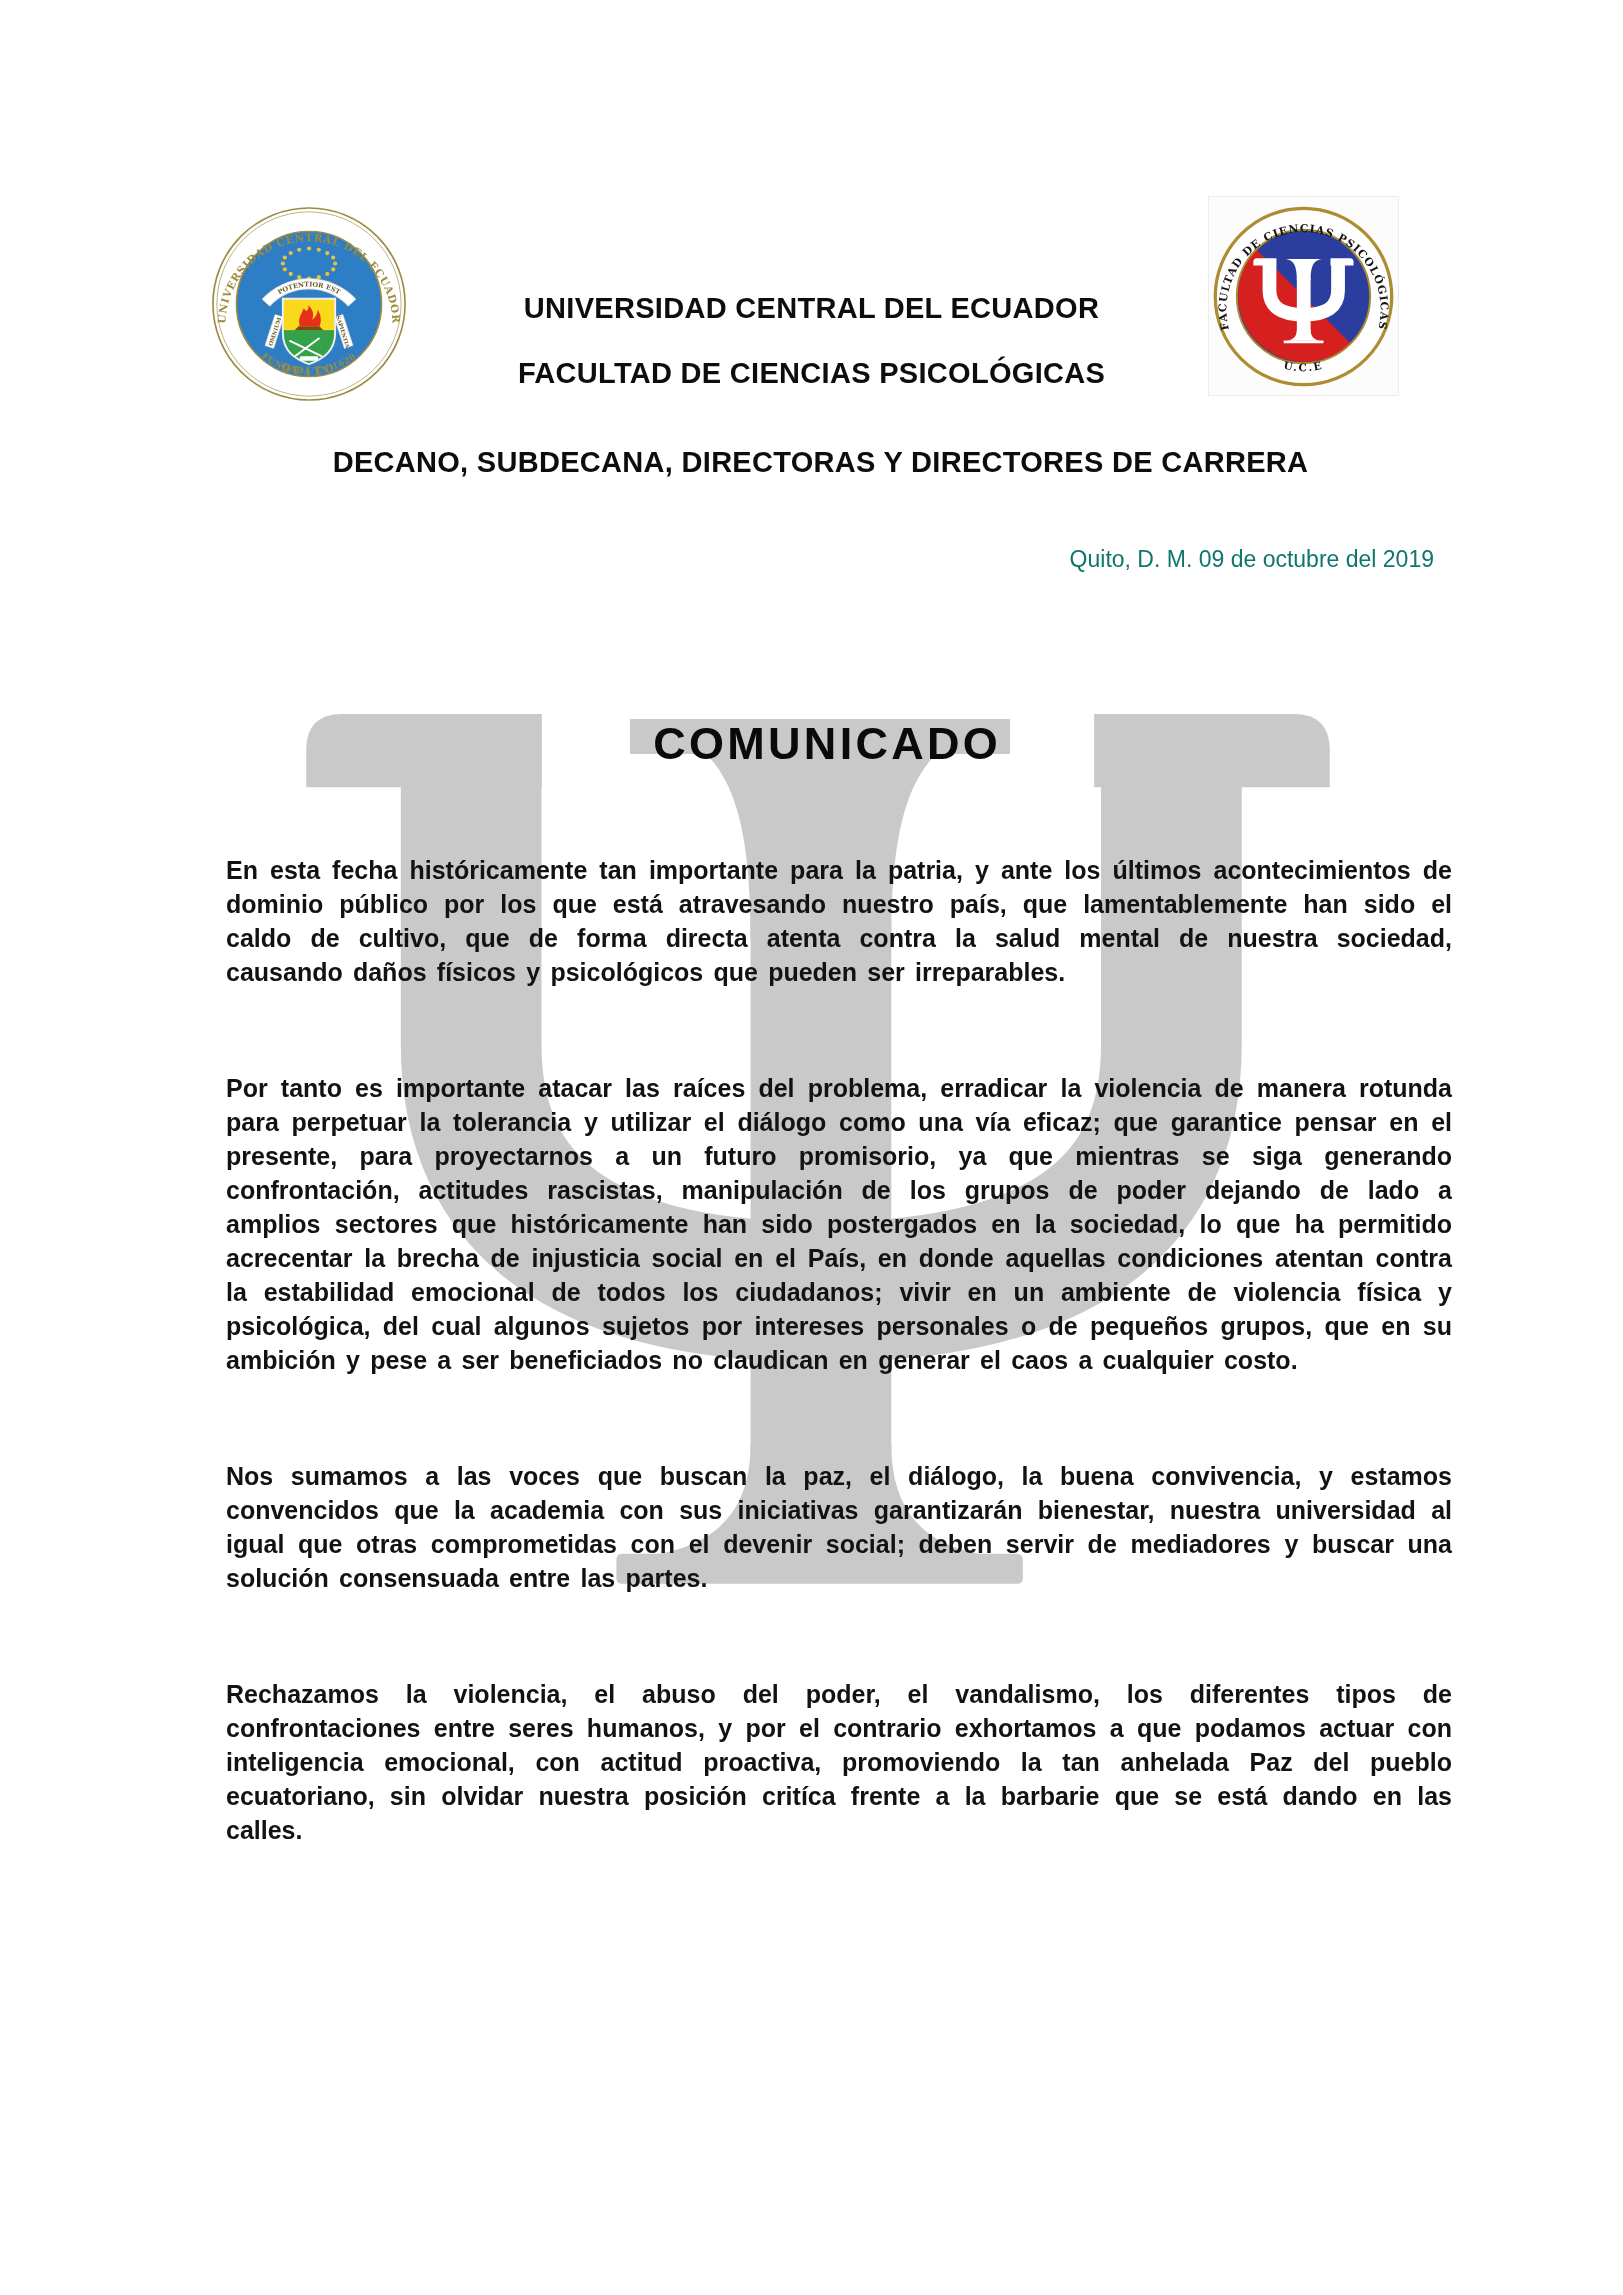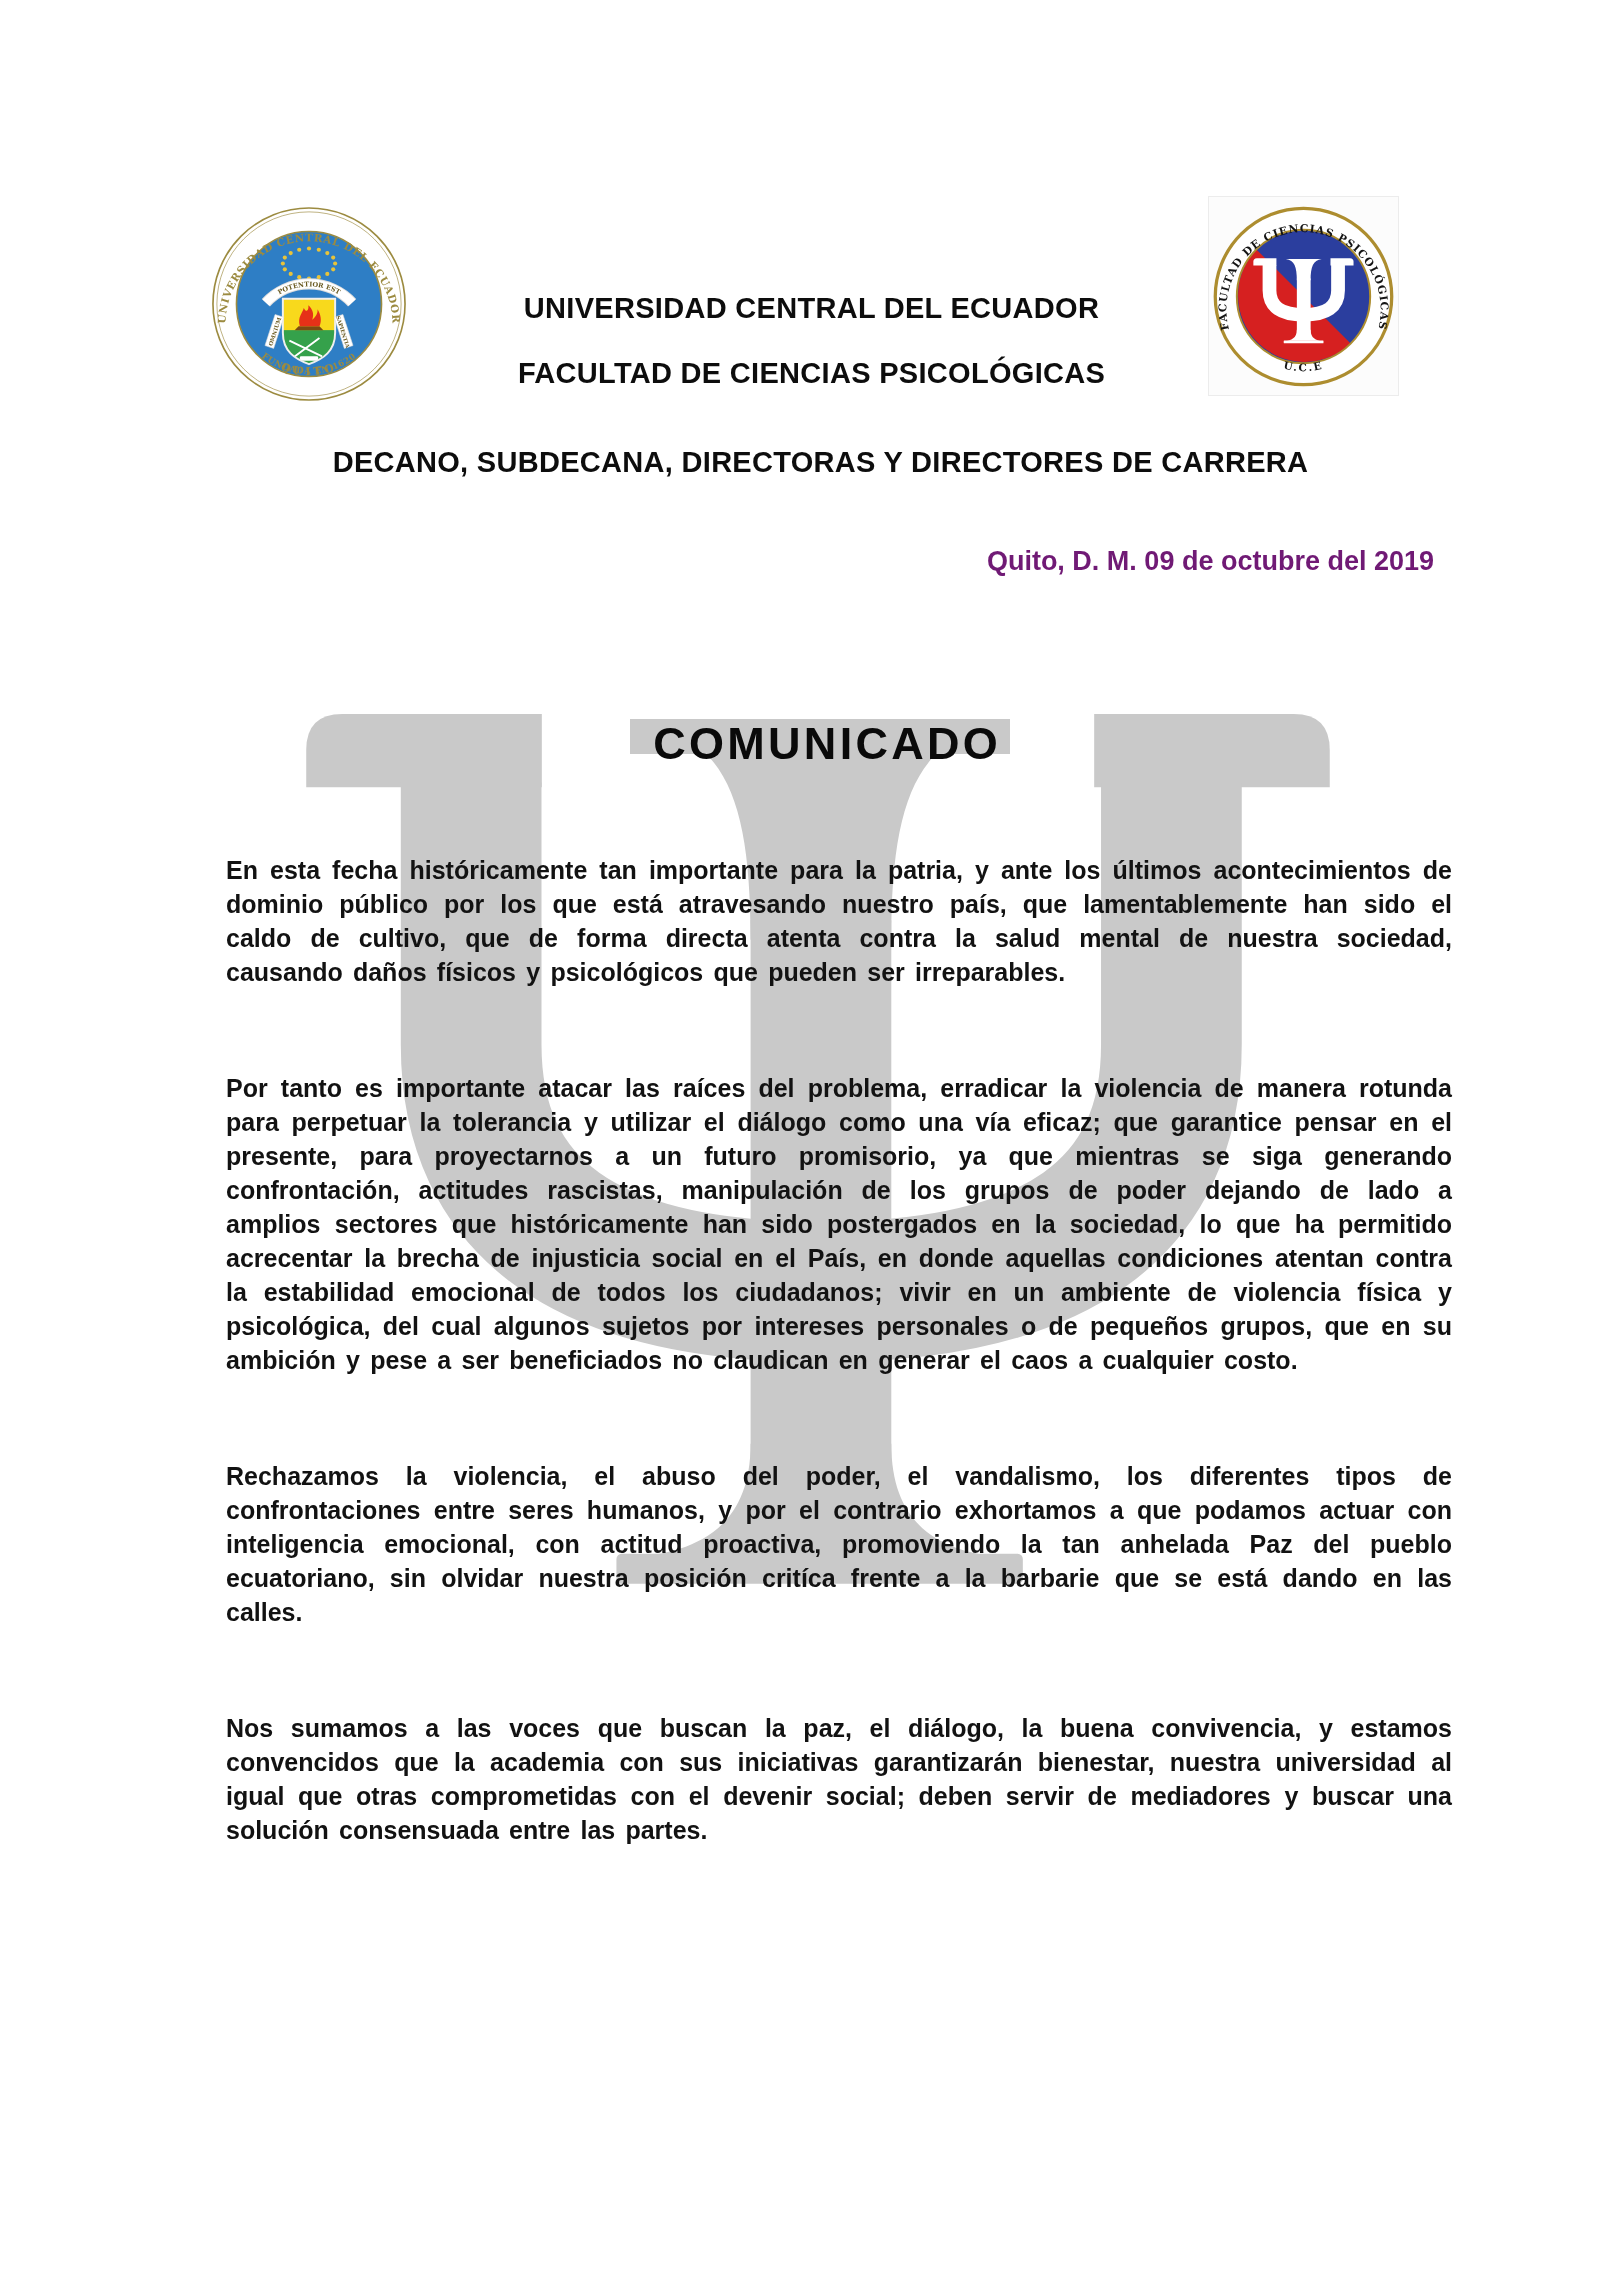--- a/index.html
+++ b/index.html
@@ -35,21 +35,21 @@
     position:absolute; left:0; width:100%;
     text-align:center; font-weight:700; font-size:29px;
     letter-spacing:0.3px; z-index:4; line-height:1.1;
     color:#0d0d0d;
   }
   .hline1{top:293px;}
   .hline2{top:358px;}
   .hline3{top:447px;padding-left:9px;}
   .date-line{
     position:absolute; top:546px; right:189px;
-    font-weight:700; font-size:27px; z-index:4; color:#701a75;
+    font-weight:400; font-size:23px; z-index:4; color:#0f766e;
   }
   
   .title-highlight{
     position:absolute; left:630px; top:719px;
     width:380px; height:35px; background:#c9c9c9; z-index:2;
   }
   .doc-title{
     position:absolute; left:15.7px; top:721px; width:100%;
     text-align:center; font-weight:700; font-size:45px;
     letter-spacing:3.3px; z-index:4; color:#0a0a0a; line-height:1.0;
@@ -207,18 +207,18 @@
   <div class="hline hline2">FACULTAD DE CIENCIAS PSICOLÓGICAS</div>
   <div class="hline hline3">DECANO, SUBDECANA, DIRECTORAS Y DIRECTORES DE CARRERA</div>
 
   <div class="date-line">Quito, D. M. 09 de octubre del 2019</div>
 
   <div class="doc-title">COMUNICADO</div>
 
   <div class="body-text">
     <p>En esta fecha históricamente tan importante para la patria, y ante los últimos acontecimientos de dominio público por los que está atravesando nuestro país, que lamentablemente han sido el caldo de cultivo, que de forma directa atenta contra la salud mental de nuestra sociedad, causando daños físicos y psicológicos que pueden ser irreparables.</p>
     <p>Por tanto es importante atacar las raíces del problema, erradicar la violencia de manera rotunda para perpetuar la tolerancia y utilizar el diálogo como una vía eficaz; que garantice pensar en el presente, para proyectarnos a un futuro promisorio, ya que mientras se siga generando confrontación, actitudes rascistas, manipulación de los grupos de poder dejando de lado a amplios sectores que históricamente han sido postergados en la sociedad, lo que ha permitido acrecentar la brecha de injusticia social en el País, en donde aquellas condiciones atentan contra la estabilidad emocional de todos los ciudadanos; vivir en un ambiente de violencia física y psicológica, del cual algunos sujetos por intereses personales o de pequeños grupos, que en su ambición y pese a ser beneficiados no claudican en generar el caos a cualquier costo.</p>
+    <p>Nos sumamos a las voces que buscan la paz,  el diálogo, la buena convivencia, y estamos convencidos que la academia con sus iniciativas garantizarán bienestar, nuestra universidad al igual que otras comprometidas con el devenir social; deben servir de mediadores y buscar una solución consensuada entre las partes.</p>
     <p>Rechazamos la violencia, el abuso del poder, el vandalismo, los diferentes tipos de confrontaciones entre seres humanos, y por el contrario exhortamos a que podamos actuar con inteligencia emocional, con actitud proactiva, promoviendo la tan anhelada Paz del pueblo ecuatoriano, sin olvidar nuestra posición critíca frente a la barbarie que se está dando en las calles.</p>
-    <p>Nos sumamos a las voces que buscan la paz,  el diálogo, la buena convivencia, y estamos convencidos que la academia con sus iniciativas garantizarán bienestar, nuestra universidad al igual que otras comprometidas con el devenir social; deben servir de mediadores y buscar una solución consensuada entre las partes.</p>
   </div>
 
 </div>
 
 
 </body></html>

